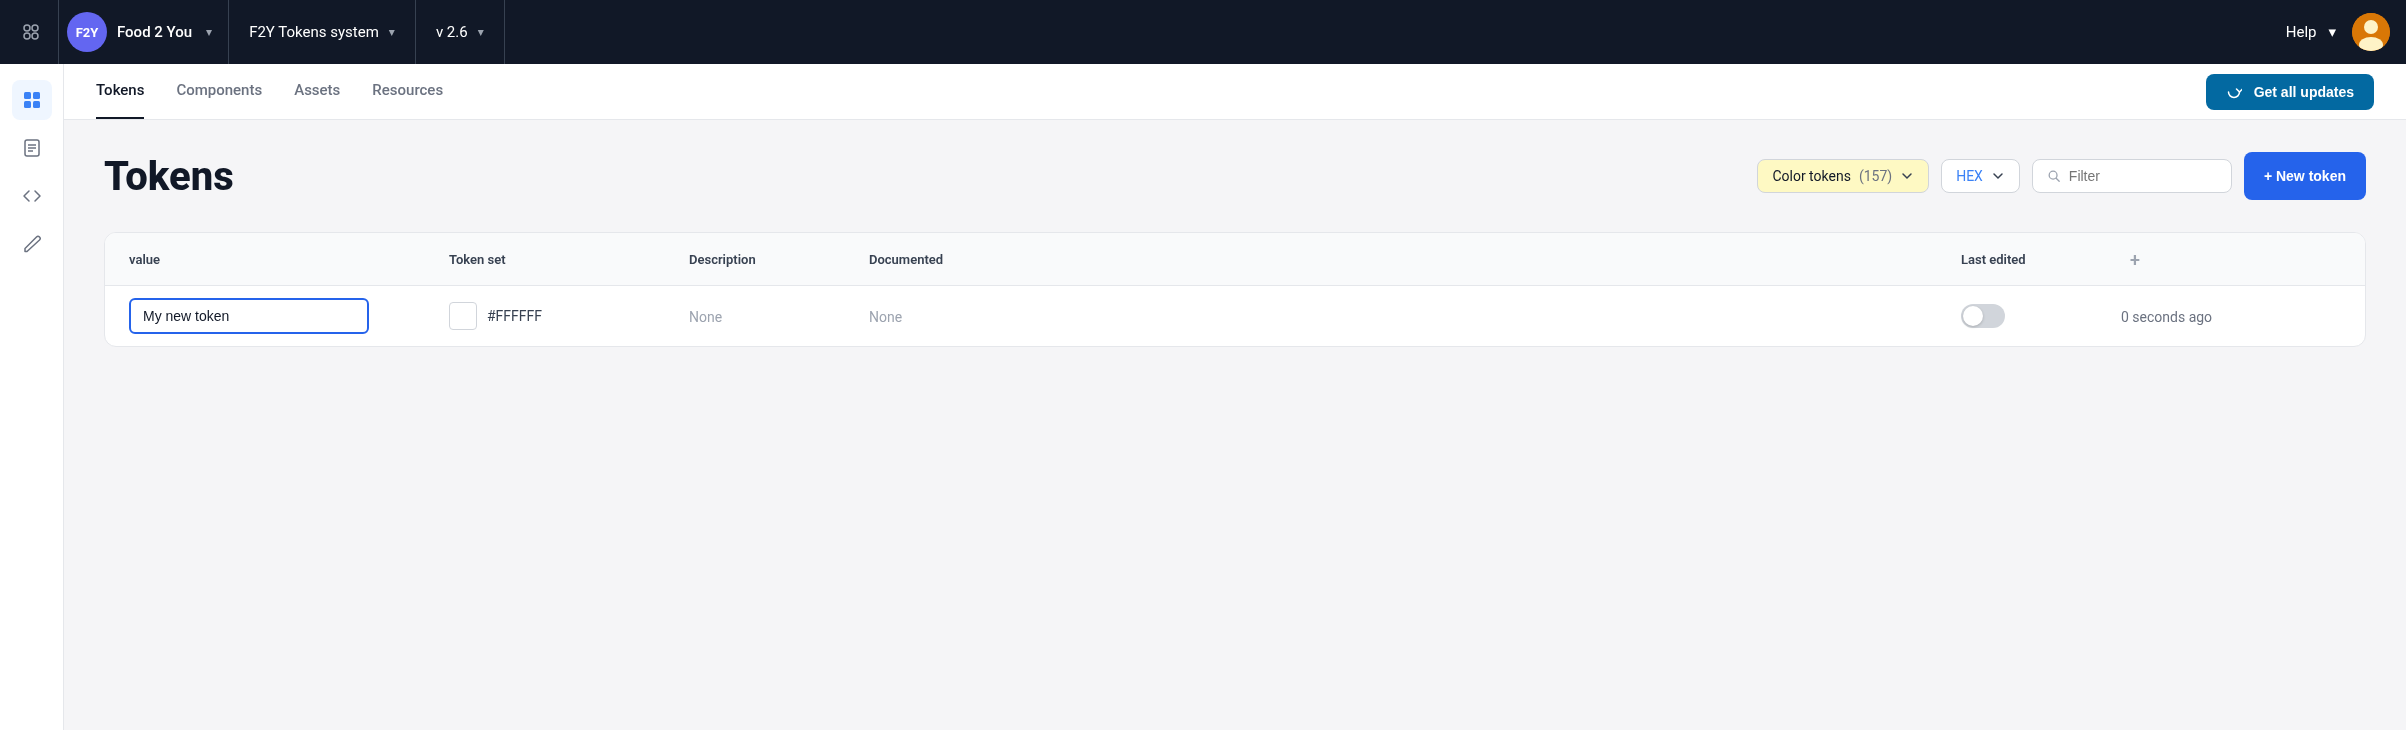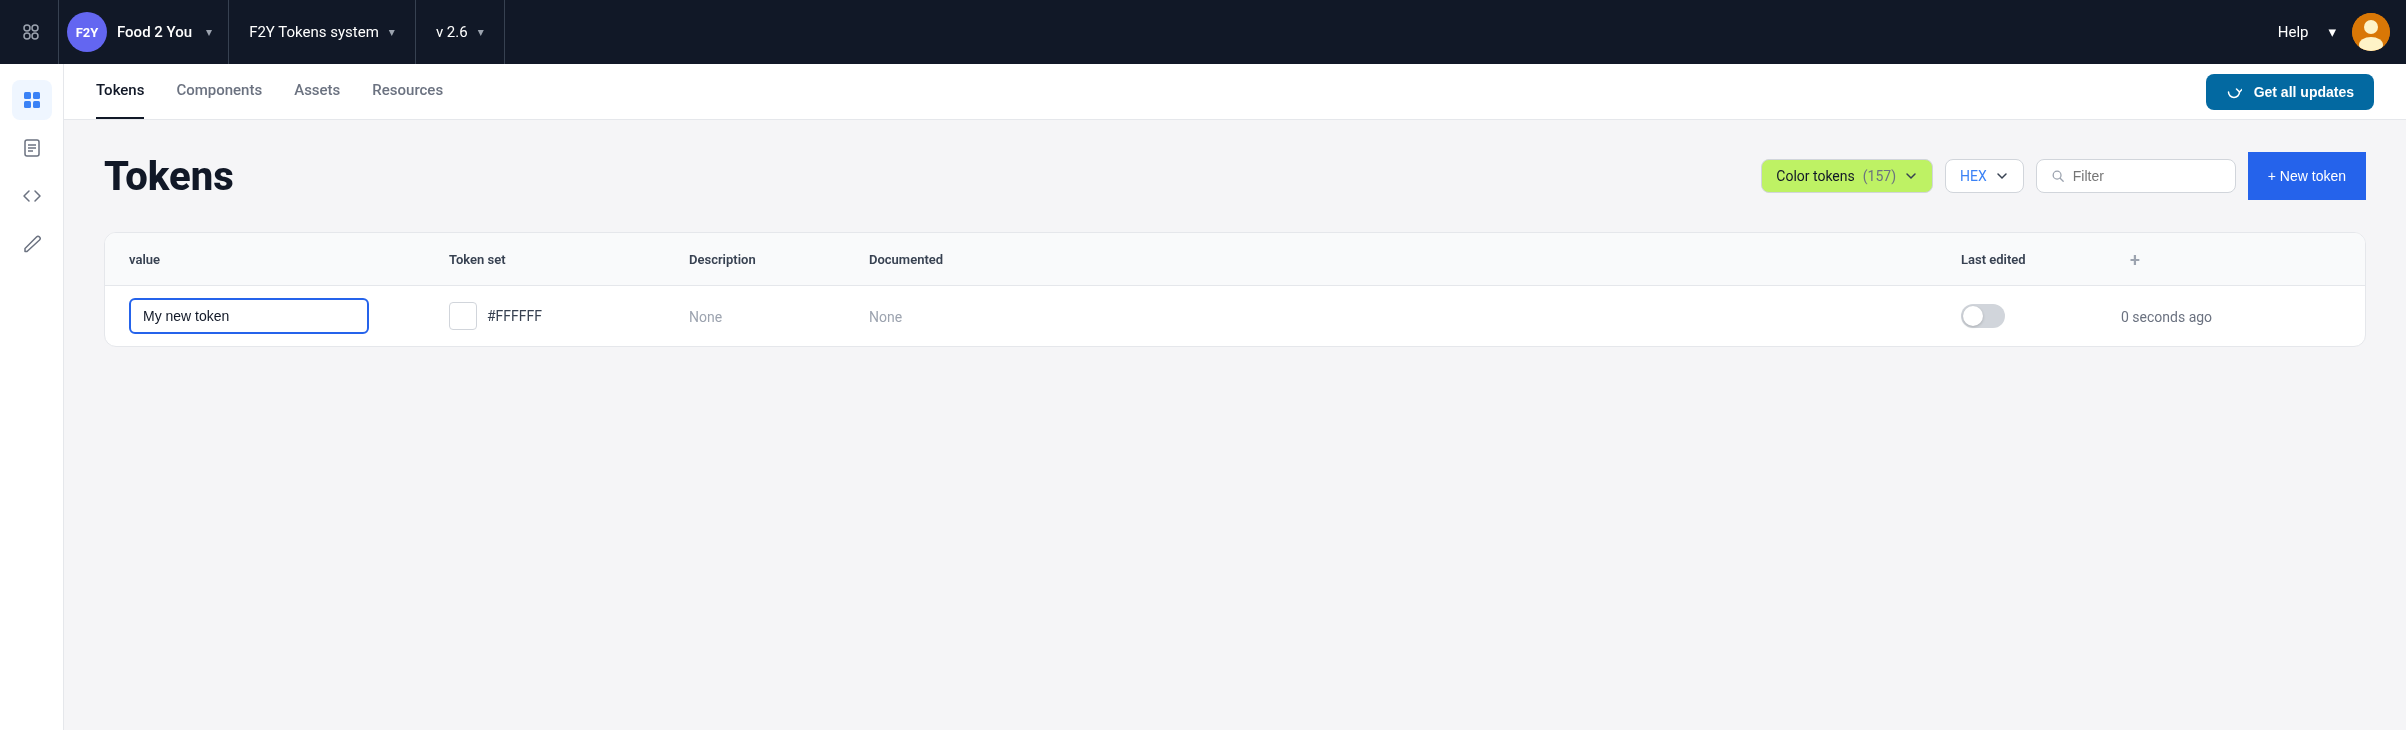--- a/index.html
+++ b/index.html
@@ -62,21 +62,21 @@
       margin-left: auto;
       display: flex;
       align-items: center;
       gap: 16px;
     }
     .topbar-help {
       color: white;
       font-size: 15px;
       display: flex;
       align-items: center;
-      gap: 20px;
+      gap: 12px;
     }
     .topbar-avatar {
       width: 38px;
       height: 38px;
       border-radius: 50%;
       background: #d97706;
       overflow: hidden;
       display: flex;
       align-items: center;
       justify-content: center;
@@ -202,21 +202,21 @@
       align-items: center;
       gap: 12px;
     }
     .token-type-dropdown {
       display: flex;
       align-items: center;
       gap: 8px;
       border: 1px solid #d1d5db;
       border-radius: 8px;
       padding: 8px 14px;
-      background: #bef264;
+      background: #fef9c3;
       cursor: pointer;
       font-size: 14px;
       color: #111827;
     }
     .hex-dropdown {
       display: flex;
       align-items: center;
       gap: 8px;
       border: 1px solid #d1d5db;
       border-radius: 8px;
@@ -241,24 +241,24 @@
       outline: none;
       font-size: 14px;
       color: #374151;
       width: 100%;
       background: transparent;
     }
     .new-token-btn {
       background: #2563eb;
       color: white;
       border: none;
-      border-radius: 0;
+      border-radius: 8px;
       padding: 16px 20px;
       font-size: 14px;
-      font-weight: 400;
+      font-weight: 700;
       cursor: pointer;
       display: flex;
       align-items: center;
       gap: 8px;
     }
 
     
     .token-table {
       background: white;
       border-radius: 12px;

